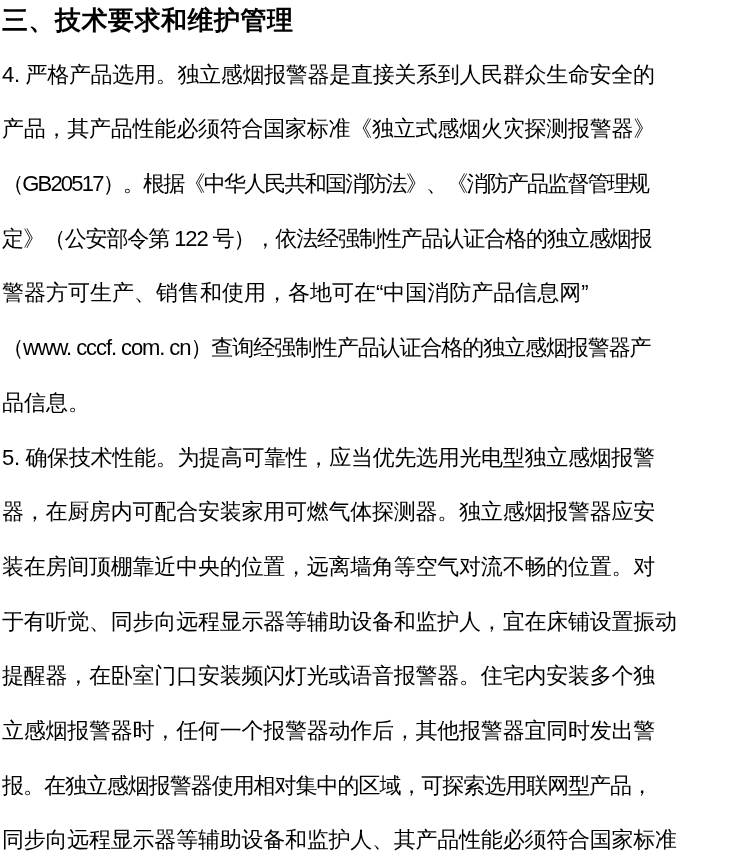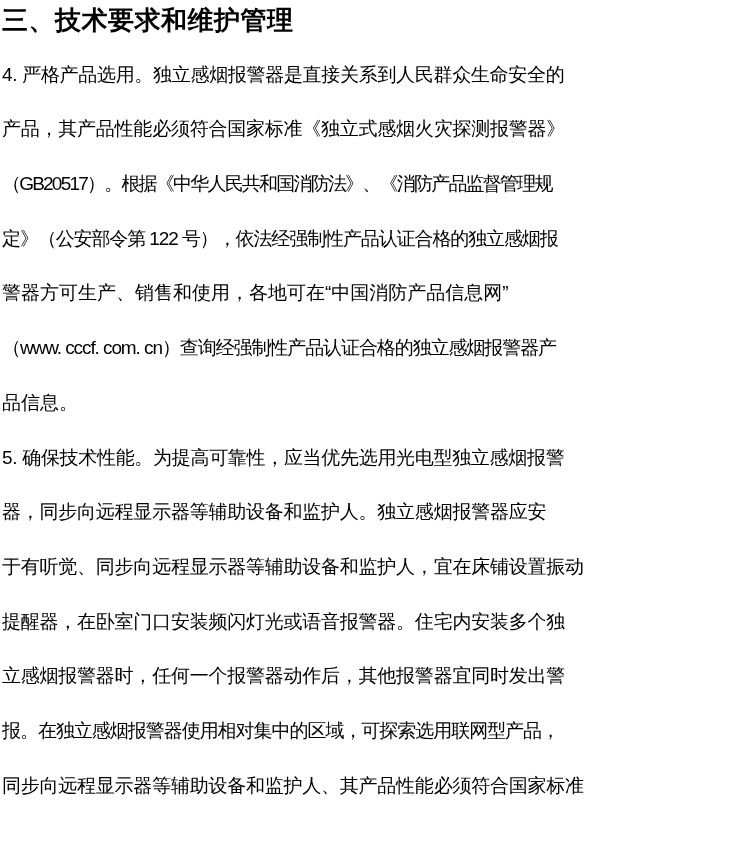--- a/index.html
+++ b/index.html
@@ -13,21 +13,21 @@
     font-family: "Liberation Sans", sans-serif;
     color: #000000;
   }
   .doc {
     margin-top: -7px;
     padding: 0 5px 0 2px;
   }
   .line {
     height: 54.7px;
     line-height: 54.7px;
-    font-size: 19px;
+    font-size: 22px;
     white-space: nowrap;
     overflow: visible;
     text-align: left;
   }
   .heading {
     font-size: 26px;
     font-weight: 700;
     letter-spacing: 0.5px;
   }
   .t { display: inline; }
@@ -42,21 +42,22 @@
         <div class="line"><span class="t" style="letter-spacing: -0.306152px;">4. 严格产品选用。独立感烟报警器是直接关系到人民群众生命安全的</span></div>
         <div class="line"><span class="t" style="letter-spacing: -0.233333px;">产品，其产品性能必须符合国家标准《独立式感烟火灾探测报警器》</span></div>
         <div class="line"><span class="t" style="letter-spacing: -1.78973px; text-align: right;">（GB20517）。根据《中华人民共和国消防法》、《消防产品监督管理规</span></div>
         <div class="line"><span class="t" style="letter-spacing: -1.10616px; text-align: center;">定》（公安部令第 122 号），依法经强制性产品认证合格的独立感烟报</span></div>
         <div class="line"><span class="t">警器方可生产、销售和使用，各地可在“中国消防产品信息网”</span></div>
         <div class="line"><span class="t" style="letter-spacing: -1.08651px; margin-top: 40px;">（www. cccf. com. cn）查询经强制性产品认证合格的独立感烟报警器产</span></div>
         <div class="line"><span class="t">品信息。</span></div>
       </div>
       <div>
         <div class="line"><span class="t" style="letter-spacing: -0.306152px;">5. 确保技术性能。为提高可靠性，应当优先选用光电型独立感烟报警</span></div>
-        <div class="line"><span class="t" style="letter-spacing: -0.233333px;">器，同步向远程显示器等辅助设备和监护人。独立感烟报警器应安</span></div>
+        <div class="line"><span class="t" style="letter-spacing: -0.233333px;">器，在厨房内可配合安装家用可燃气体探测器。独立感烟报警器应安</span></div>
+        <div class="line"><span class="t" style="letter-spacing: -0.233333px;">装在房间顶棚靠近中央的位置，远离墙角等空气对流不畅的位置。对</span></div>
         <div class="line"><span class="t" style="letter-spacing: -0.233333px;">于有听觉、同步向远程显示器等辅助设备和监护人，宜在床铺设置振动</span></div>
         <div class="line"><span class="t" style="letter-spacing: -0.233333px;">提醒器，在卧室门口安装频闪灯光或语音报警器。住宅内安装多个独</span></div>
         <div class="line"><span class="t" style="letter-spacing: -0.233333px; text-align: right;">立感烟报警器时，任何一个报警器动作后，其他报警器宜同时发出警</span></div>
         <div class="line"><span class="t" style="letter-spacing: -1.03226px;">报。在独立感烟报警器使用相对集中的区域，可探索选用联网型产品，</span></div>
         <div class="line"><span class="t" style="letter-spacing: -0.233333px;">同步向远程显示器等辅助设备和监护人、其产品性能必须符合国家标准</span></div>
       </div>
     </div>
 </div>
 
 </body></html>

